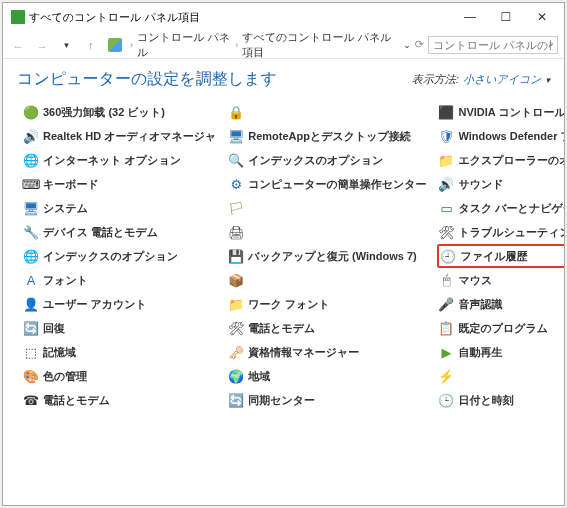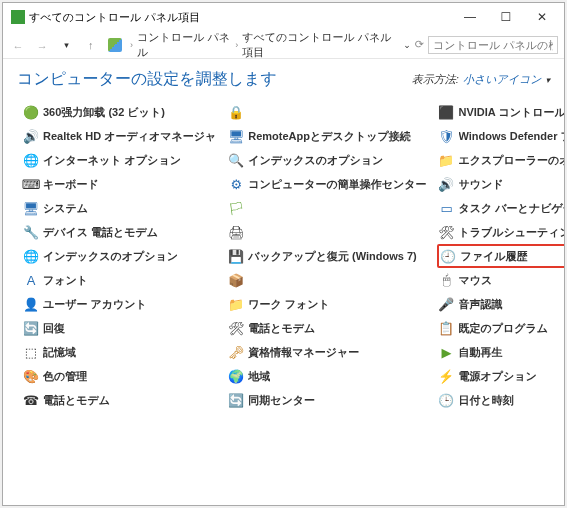--- a/index.html
+++ b/index.html
@@ -207,21 +207,20 @@
       <div class="item">
         <span class="icon" style="color: rgb(196, 122, 18); font-size: 13px;">🎨</span>
         <span class="label">色の管理</span>
       </div>
       <div class="item">
         <span class="icon" style="color: rgb(42, 111, 181); font-size: 13px;">🌍</span>
         <span class="label">地域</span>
       </div>
       <div class="item">
         <span class="icon" style="color: rgb(90, 160, 44); font-size: 13px;">⚡</span>
-        <span class="label">電源オプション</span>
       </div>
       <div class="item">
         <span class="icon" style="color: rgb(51, 51, 51); font-size: 13px;">☎</span>
         <span class="label">電話とモデム</span>
       </div>
       <div class="item">
         <span class="icon" style="color: rgb(90, 160, 44); font-size: 13px;">🔄</span>
         <span class="label">同期センター</span>
       </div>
       <div class="item">

